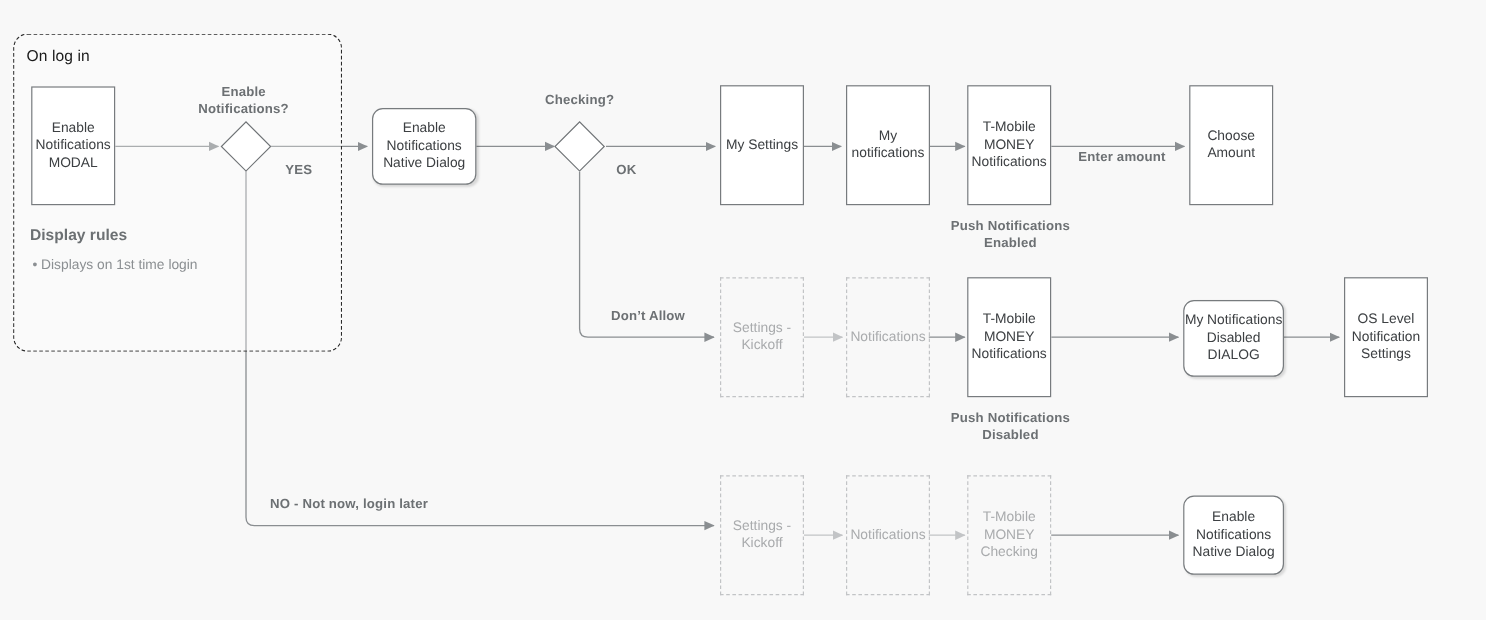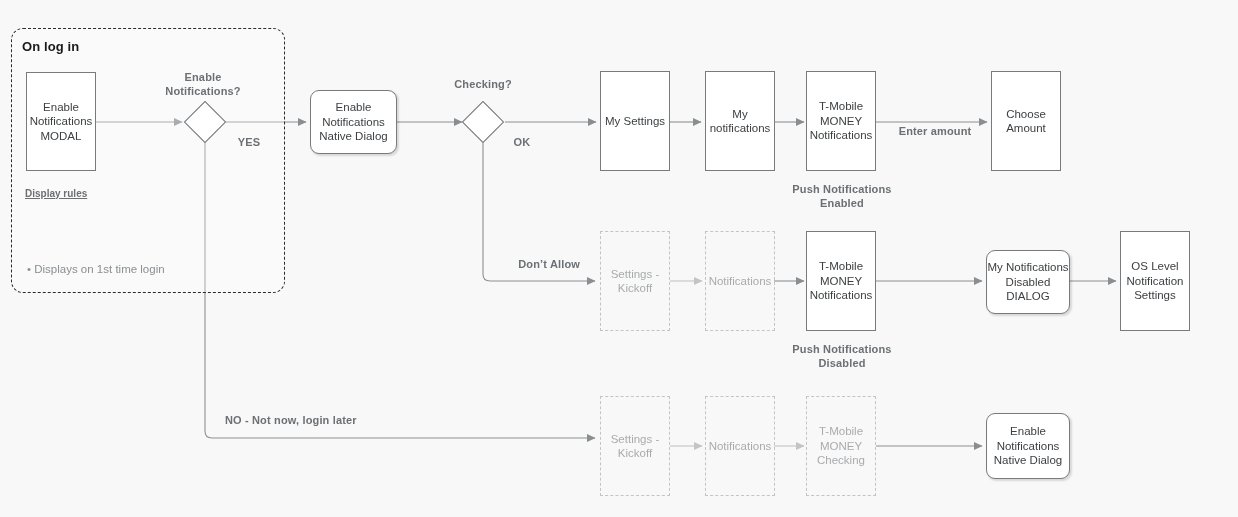--- a/index.html
+++ b/index.html
@@ -24,21 +24,21 @@
   .group-box {
     position: absolute;
     border: 1.6px dashed #2b2b2b;
     border-radius: 12px;
     background: rgba(255,255,255,0.28);
     box-sizing: border-box;
   }
   .group-title {
     position: absolute;
     font-size: 13px;
-    font-weight: bold;
+    font-weight: normal;
     color: #1a1a1a;
     letter-spacing: 0.1px;
     white-space: nowrap;
   }
   .node {
     position: absolute;
     box-sizing: border-box;
     display: flex;
     align-items: center;
     justify-content: center;
@@ -71,25 +71,24 @@
     font-size: 11px;
     font-weight: bold;
     color: #6c7073;
     white-space: pre-line;
     text-align: center;
     letter-spacing: 0.15px;
     line-height: 13.5px;
   }
   .note-title {
     position: absolute;
-    font-size: 10px;
+    font-size: 13px;
     font-weight: bold;
     color: #6c7073;
     white-space: nowrap;
-    text-decoration: underline;
   }
   .note-item {
     position: absolute;
     font-size: 11.5px;
     color: #8b8f92;
     white-space: pre-line;
     line-height: 15px;
   }
 </style>
 </head>
@@ -132,21 +131,21 @@
       <line x1="670" y1="446" x2="702" y2="446" marker-end="url(#arl)" stroke="#c2c4c6"></line>
       <line x1="774" y1="446" x2="804" y2="446" marker-end="url(#arl)" stroke="#c2c4c6"></line>
       <line x1="876" y1="446" x2="982" y2="446" marker-end="url(#ar)"></line>
     </g>
   </svg>
 
   <div class="group-box" style="left:11px; top:28px; width:274px; height:265px;"></div>
   <div class="group-title" style="left:22px; top:39px;">On log in</div>
 
   <div class="note-title" style="left:25px; top:188px;">Display rules</div>
-  <div class="note-item" style="left:27px; top:214px;margin-top:48px;">• Displays on 1st time login</div>
+  <div class="note-item" style="left:27px; top:214px;">• Displays on 1st time login</div>
 
   <div class="node" style="left:26px; top:72px; width:70px; height:99px;">Enable
 Notifications
 MODAL</div>
 
   <div class="diamond" style="left:190px; top:107px; width:30px; height:30px;"></div>
   <div class="edge-label" style="left:163px; top:71px; width:80px;">Enable
 Notifications?</div>
   <div class="edge-label" style="left:227px; top:136px; width:44px;">YES</div>
 
@@ -163,21 +162,21 @@
   <div class="node" style="left:600px; top:71px; width:70px; height:100px;">My Settings</div>
   <div class="node" style="left:806px; top:71px; width:70px; height:100px;">T-Mobile
 MONEY
 Notifications</div>
   <div class="edge-label" style="left:772px; top:183px; width:140px;">Push Notifications
 Enabled</div>
   <div class="edge-label" style="left:883px; top:93px; width:104px;margin-top:32px;">Enter amount</div>
   <div class="node" style="left:991px; top:71px; width:70px; height:100px;">Choose
 Amount</div>
 
-  <div class="edge-label" style="left:500px; top:258px; width:80px; text-align:right;">Don’t Allow</div>
+  <div class="edge-label" style="left:500px; top:258px; width:80px; text-align:center;">Don’t Allow</div>
 
   <div class="node ghost" style="left:600px; top:231px; width:70px; height:100px;">Settings -
 Kickoff</div>
   <div class="node ghost" style="left:705px; top:231px; width:70px; height:100px;">Notifications</div>
   <div class="node" style="left:806px; top:231px; width:70px; height:100px;">T-Mobile
 MONEY
 Notifications</div>
   <div class="edge-label" style="left:772px; top:343px; width:140px;">Push Notifications
 Disabled</div>
 

